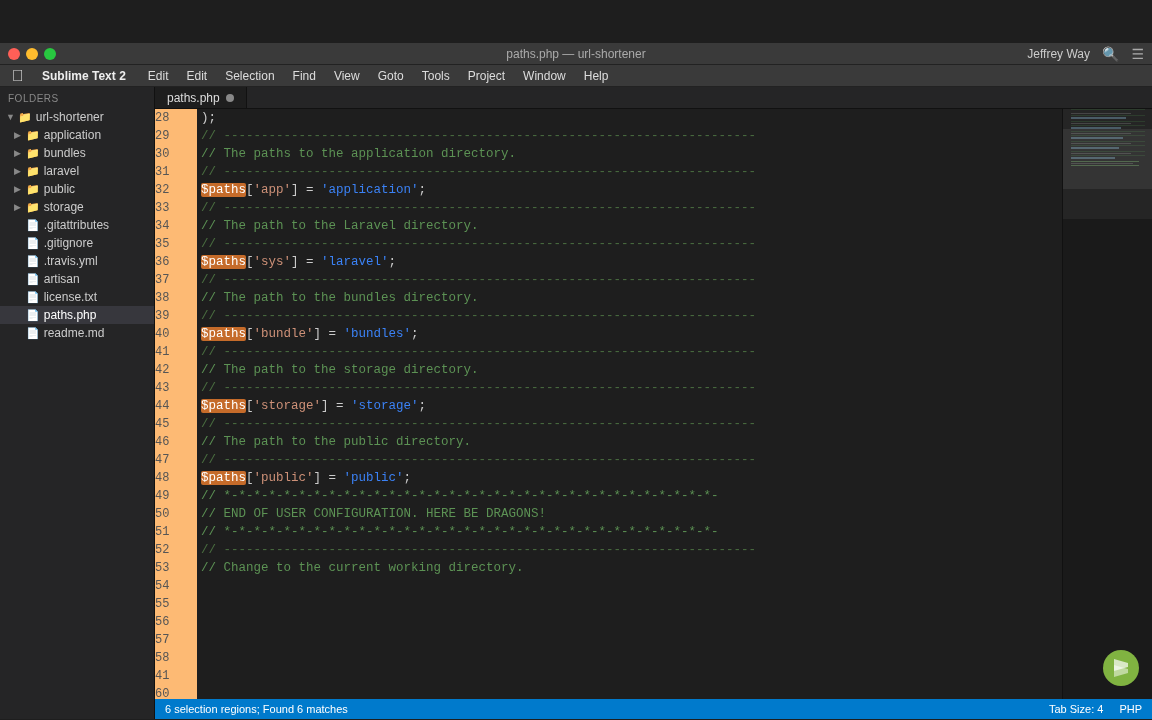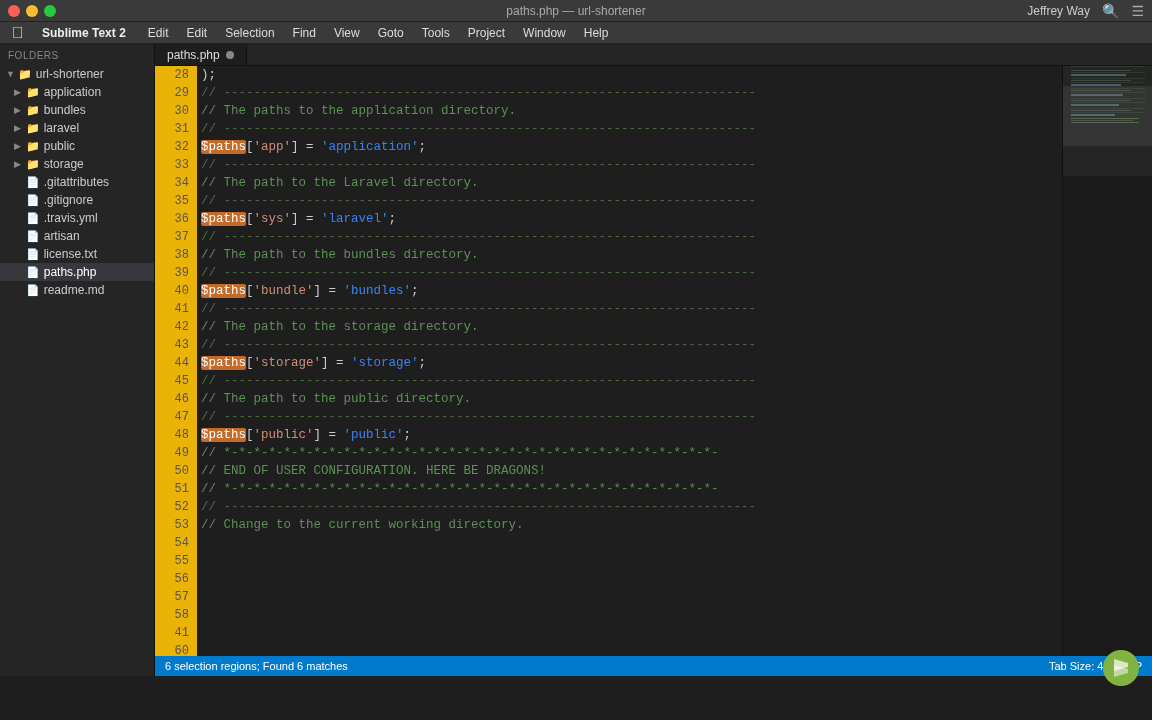--- a/index.html
+++ b/index.html
@@ -15,20 +15,21 @@
 
     
     #titlebar {
       height: 22px;
       background: #3a3a3a;
       display: flex;
       align-items: center;
       padding: 0 8px;
       border-bottom: 1px solid #222;
       position: relative;
+      margin-top: 43px;
     }
     .traffic-lights {
       display: flex;
       gap: 6px;
       align-items: center;
     }
     .tl {
       width: 12px; height: 12px;
       border-radius: 50%;
       display: inline-block;
@@ -161,23 +162,23 @@
     #editor {
       flex: 1;
       overflow: hidden;
       display: flex;
       font-family: 'Menlo', 'Monaco', 'Courier New', monospace;
       font-size: 12.5px;
       line-height: 18px;
     }
     #line-numbers {
       width: 42px;
-      background: #eab308;
+      background: #fdba74;
       color: #555;
-      text-align: right;
+      text-align: left;
       padding: 0 8px 0 0;
       user-select: none;
       flex-shrink: 0;
       overflow: hidden;
     }
     .ln {
       display: block;
       font-size: 12px;
       line-height: 18px;
       color: #555;

